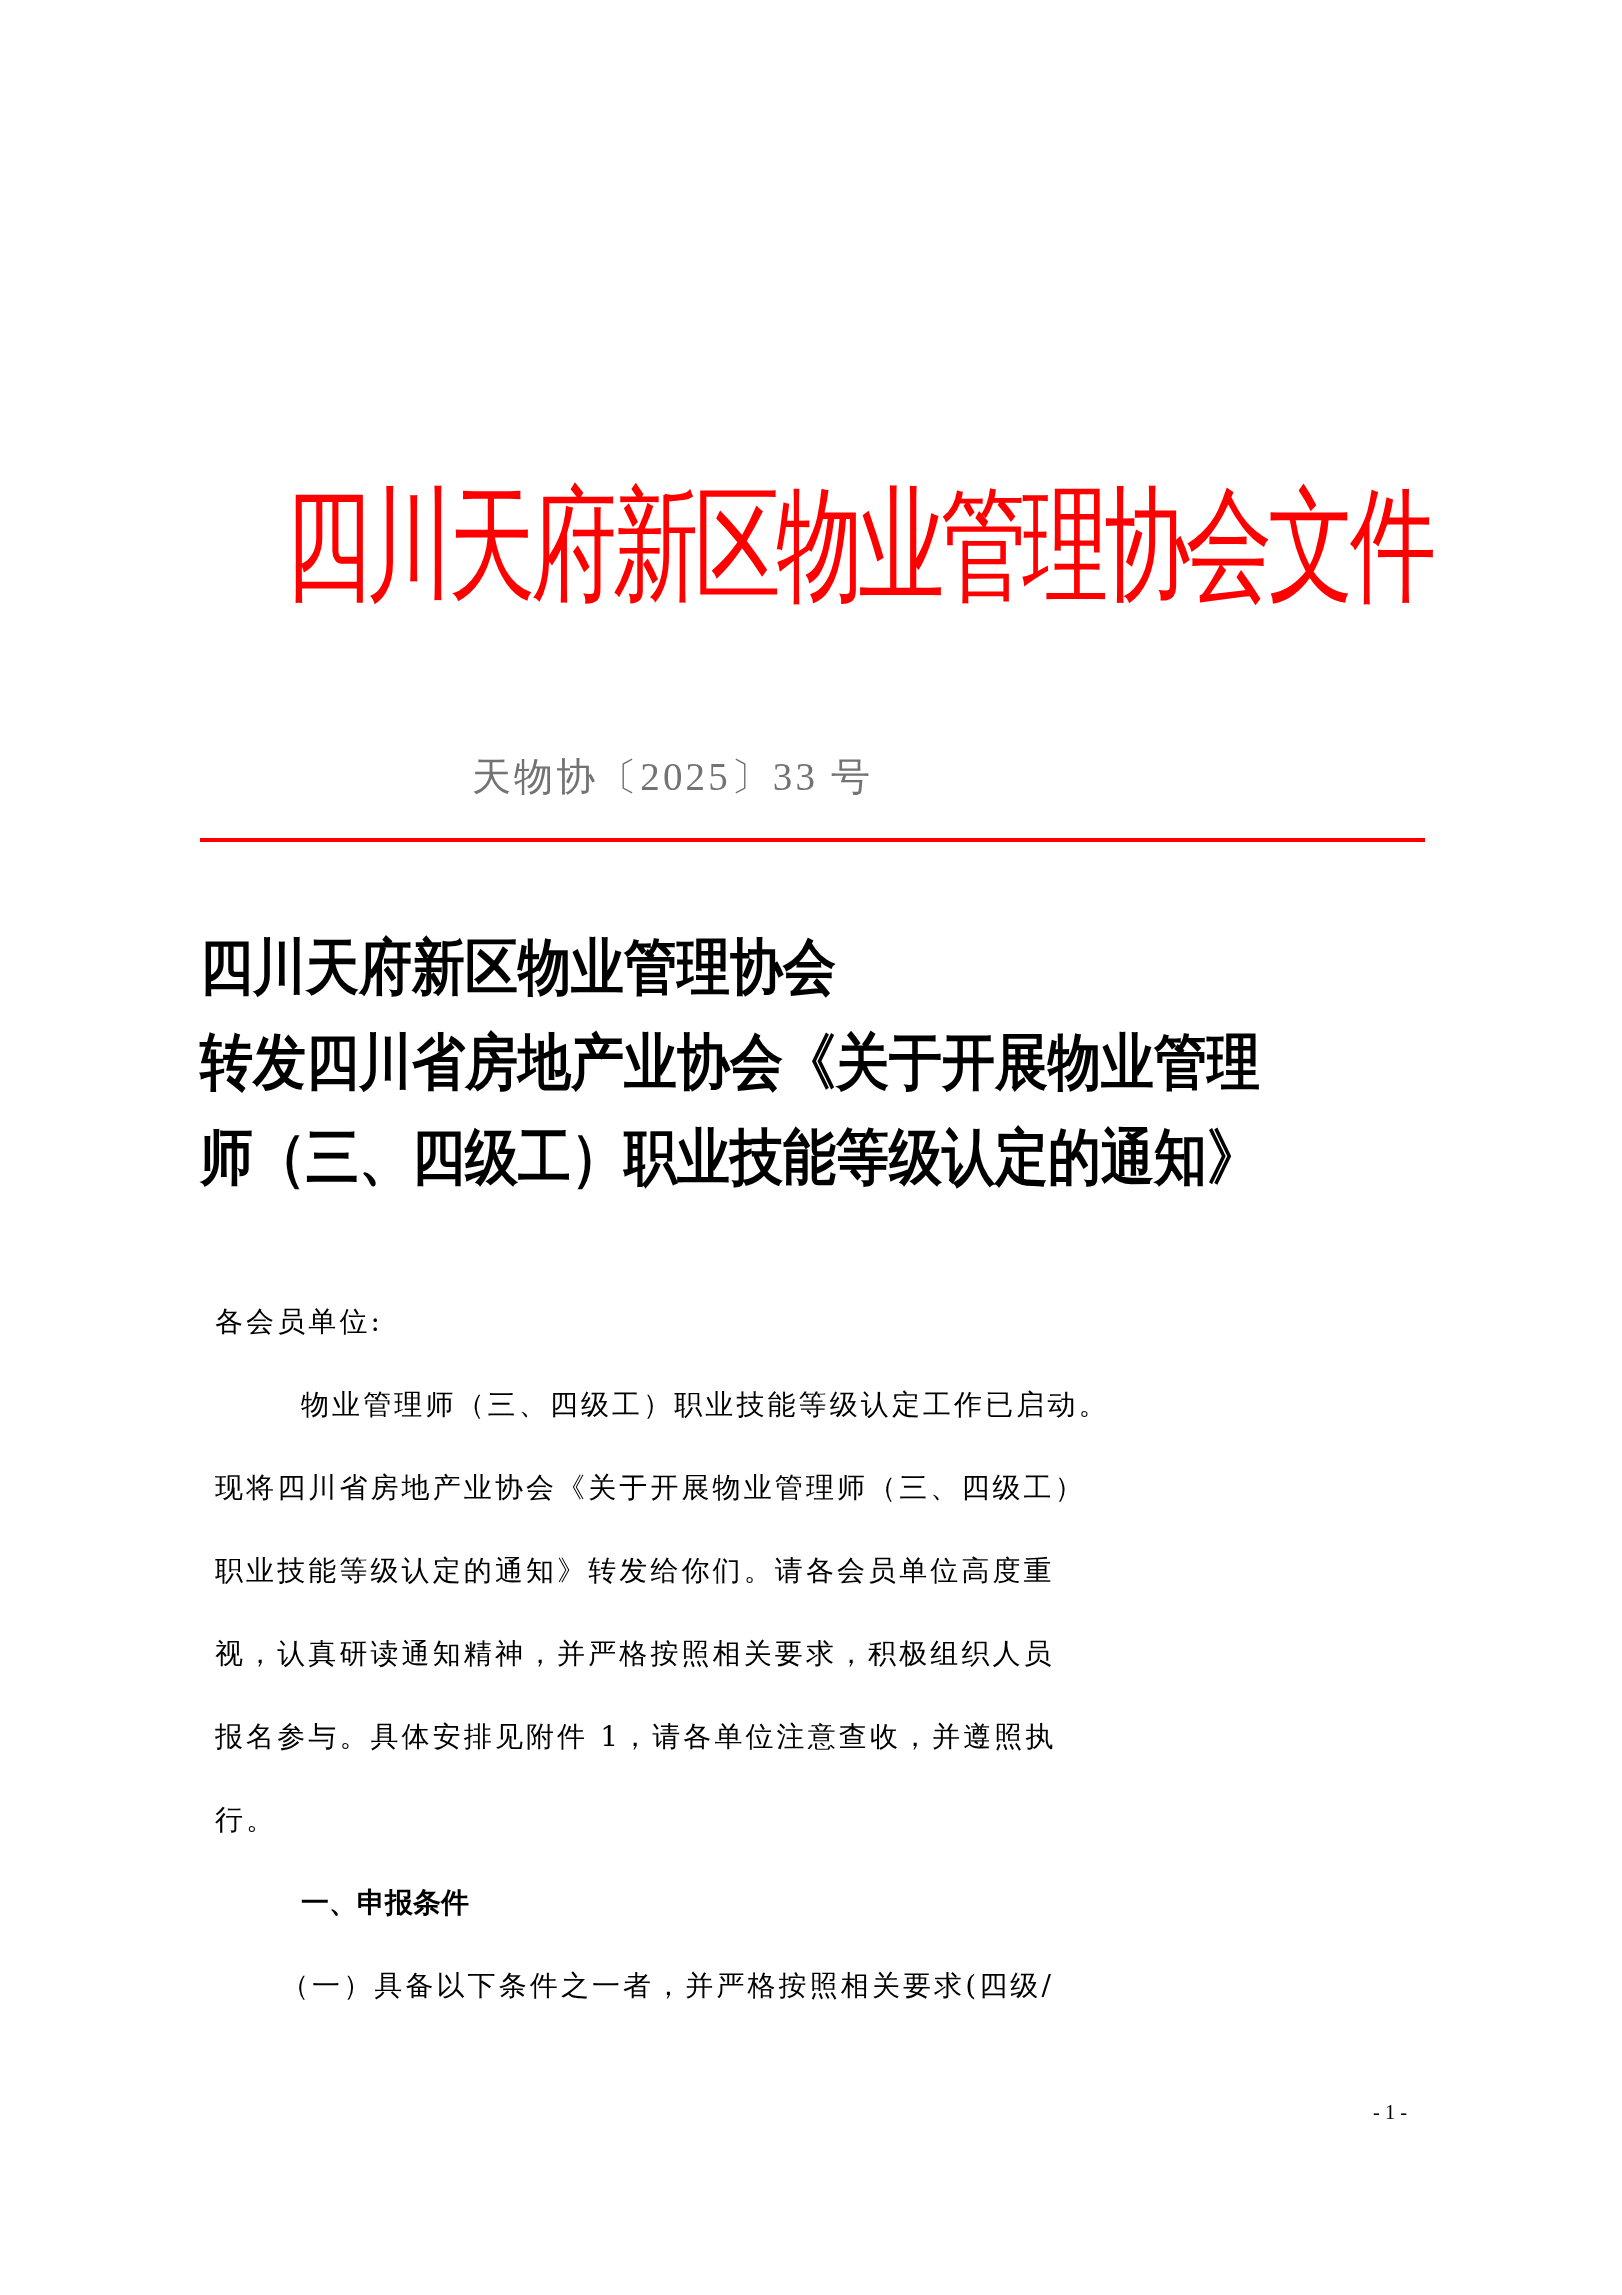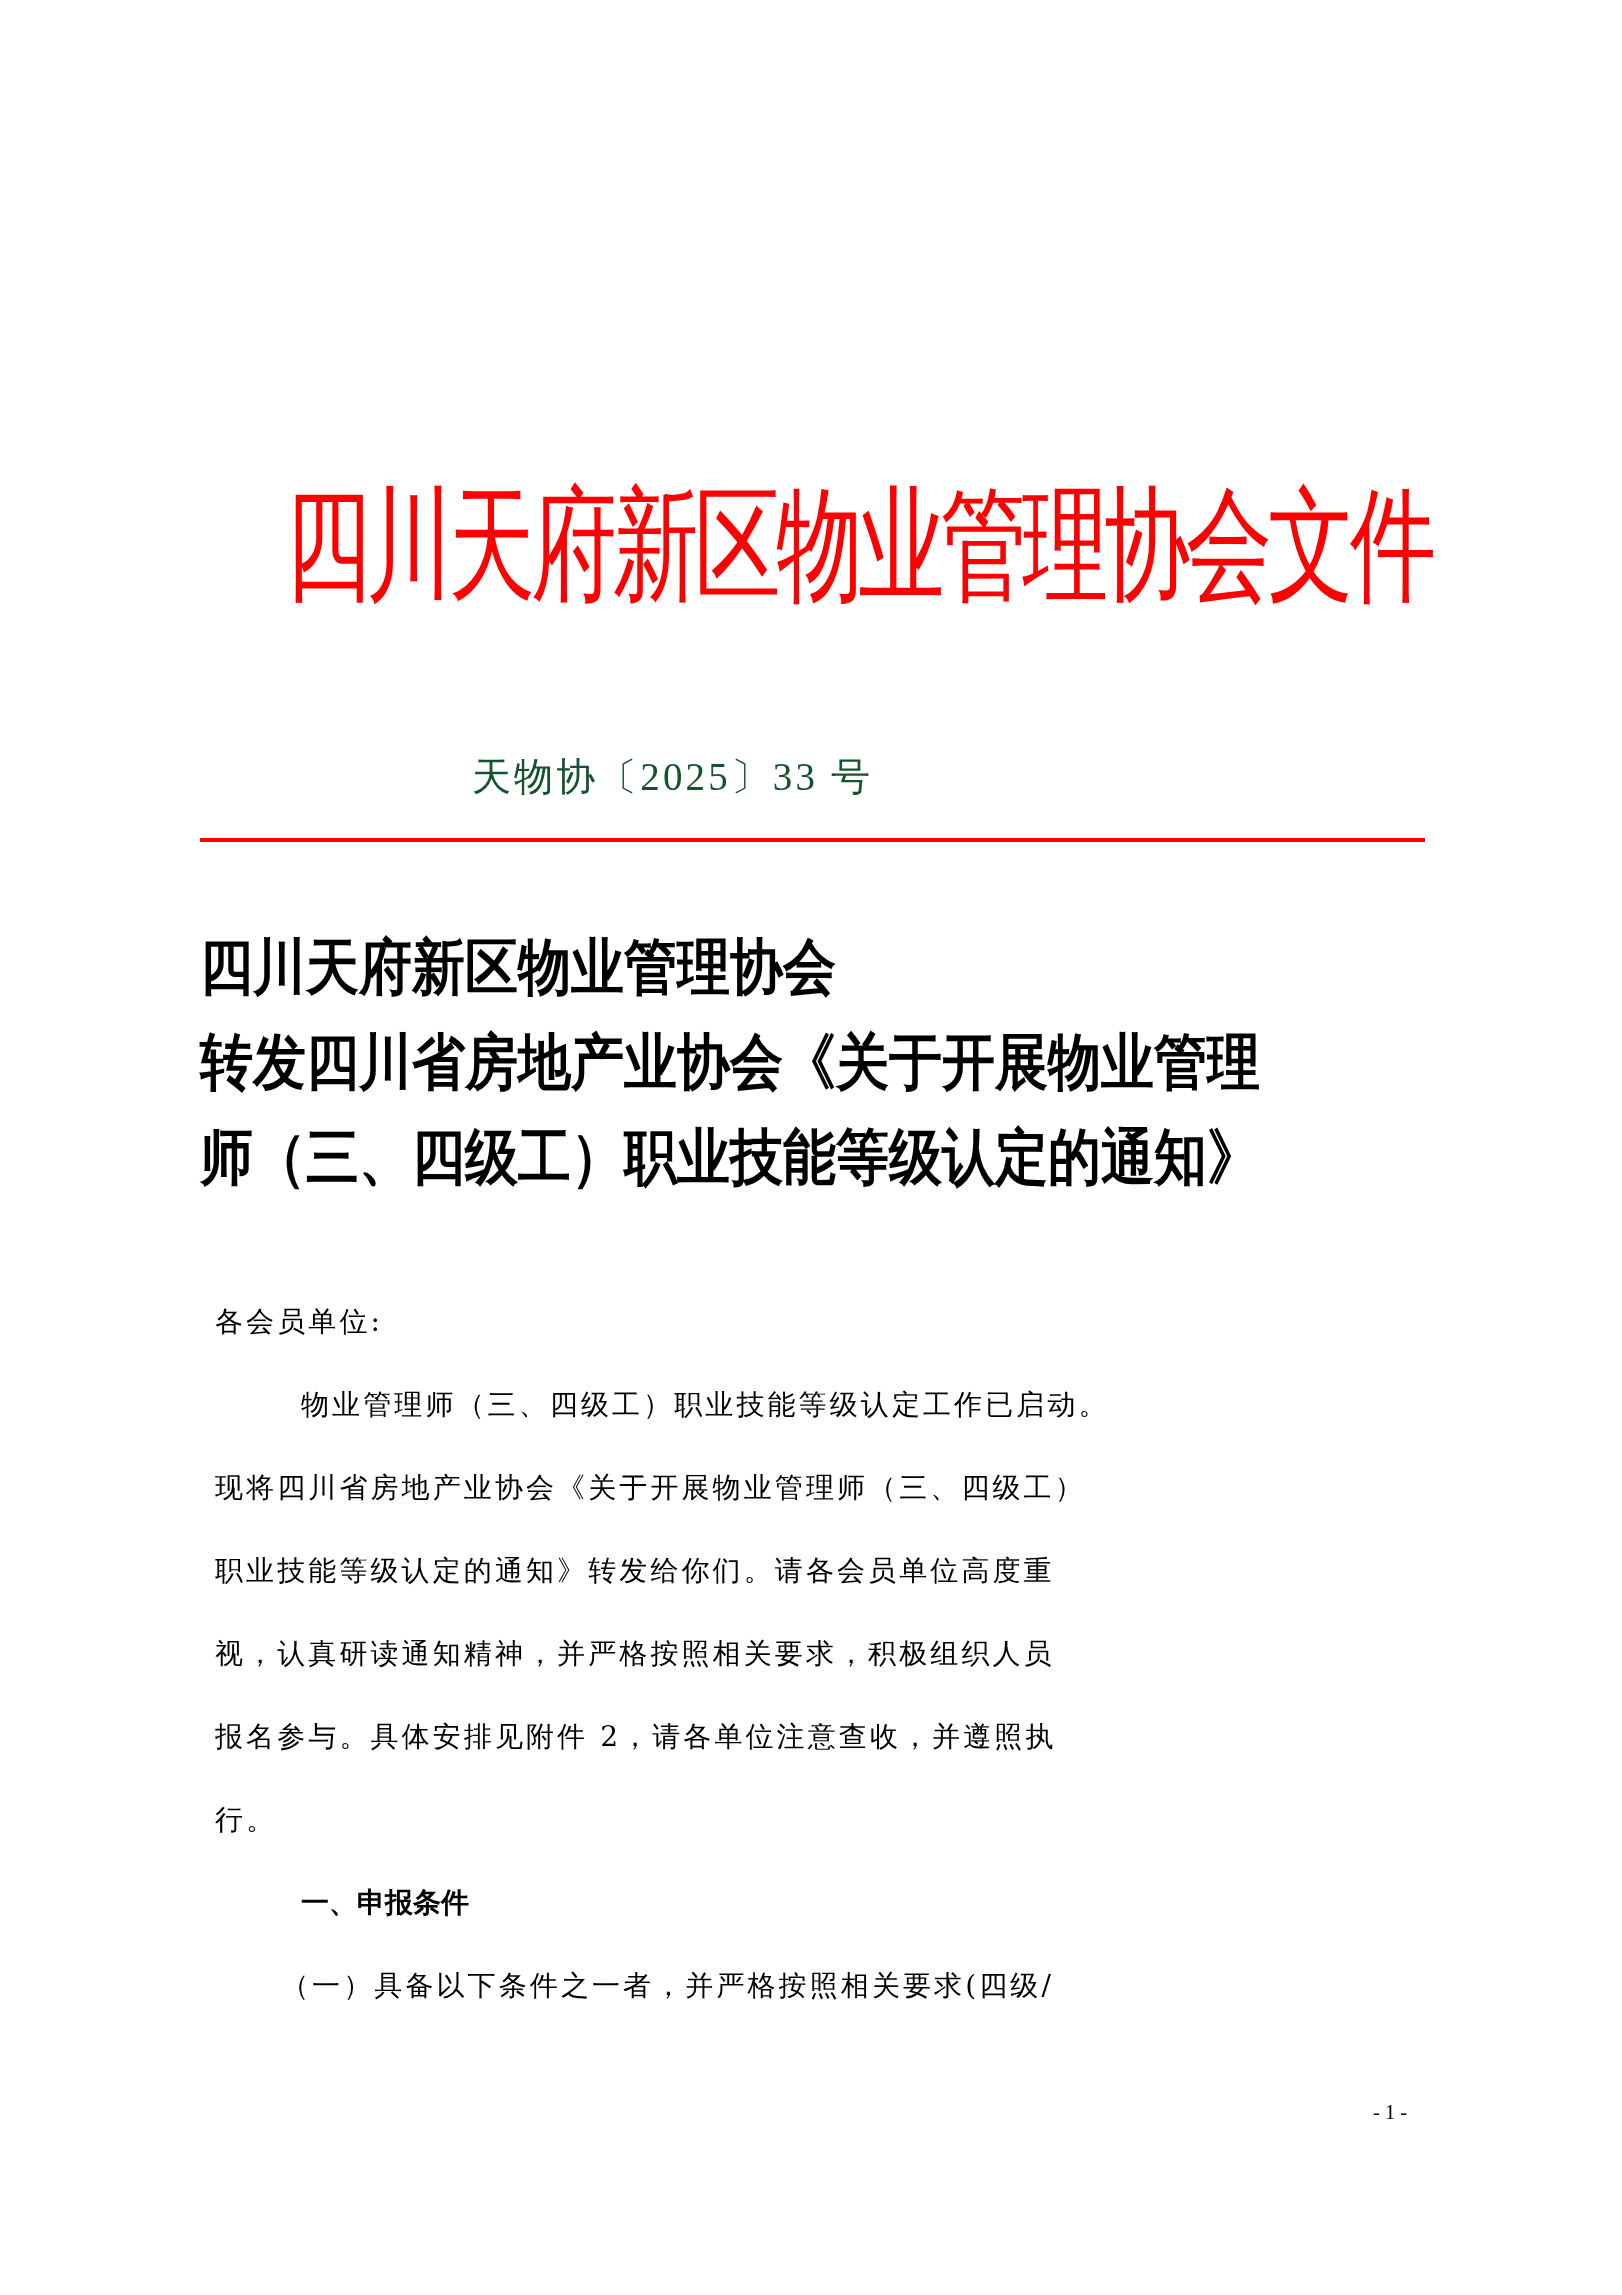--- a/index.html
+++ b/index.html
@@ -13,21 +13,21 @@
     font-size: 86px; line-height: 123px; font-weight: normal;
     letter-spacing: -4.1px;
     padding-left: 47px;
   }
   .red-title span {
     display: inline-block; transform: scaleY(1.45); transform-origin: 50% 50%;
   }
 
   .doc-number {
     position: absolute; left: 0; width: 1345px; top: 754px; height: 46px;
-    text-align: center; color: #14532d;
+    text-align: center; color: #737373;
     font-family: "Liberation Serif", "DejaVu Serif", serif;
     font-size: 39px; line-height: 46px; letter-spacing: 3.1px;
   }
 
   .red-rule {
     position: absolute; left: 200px; top: 838px; width: 1225px; height: 4.1px;
     background: #ff0000;
   }
 
   .main-title {
@@ -76,21 +76,21 @@
     <span class="tline"><span>转发四川省房地产业协会《关于开展物业管理</span></span>
     <span class="tline"><span>师（三、四级工）职业技能等级认定的通知》</span></span>
   </div>
 
   <div class="body-text" style="top:1280px;">
     <span class="body-line">各会员单位:</span>
     <span class="body-line indent">物业管理师（三、四级工）职业技能等级认定工作已启动。</span>
     <span class="body-line">现将四川省房地产业协会《关于开展物业管理师（三、四级工）</span>
     <span class="body-line">职业技能等级认定的通知》转发给你们。请各会员单位高度重</span>
     <span class="body-line">视，认真研读通知精神，并严格按照相关要求，积极组织人员</span>
-    <span class="body-line">报名参与。具体安排见附件 2，请各单位注意查收，并遵照执</span>
+    <span class="body-line">报名参与。具体安排见附件 1，请各单位注意查收，并遵照执</span>
     <span class="body-line">行。</span>
     <span class="body-line indent heading">一、申报条件</span>
     <span class="body-line" style="padding-left:66px;">（一）具备以下条件之一者，并严格按照相关要求(四级/</span>
   </div>
 
   <div class="page-num">- 1 -</div>
 </div>
 
 
 </body></html>

